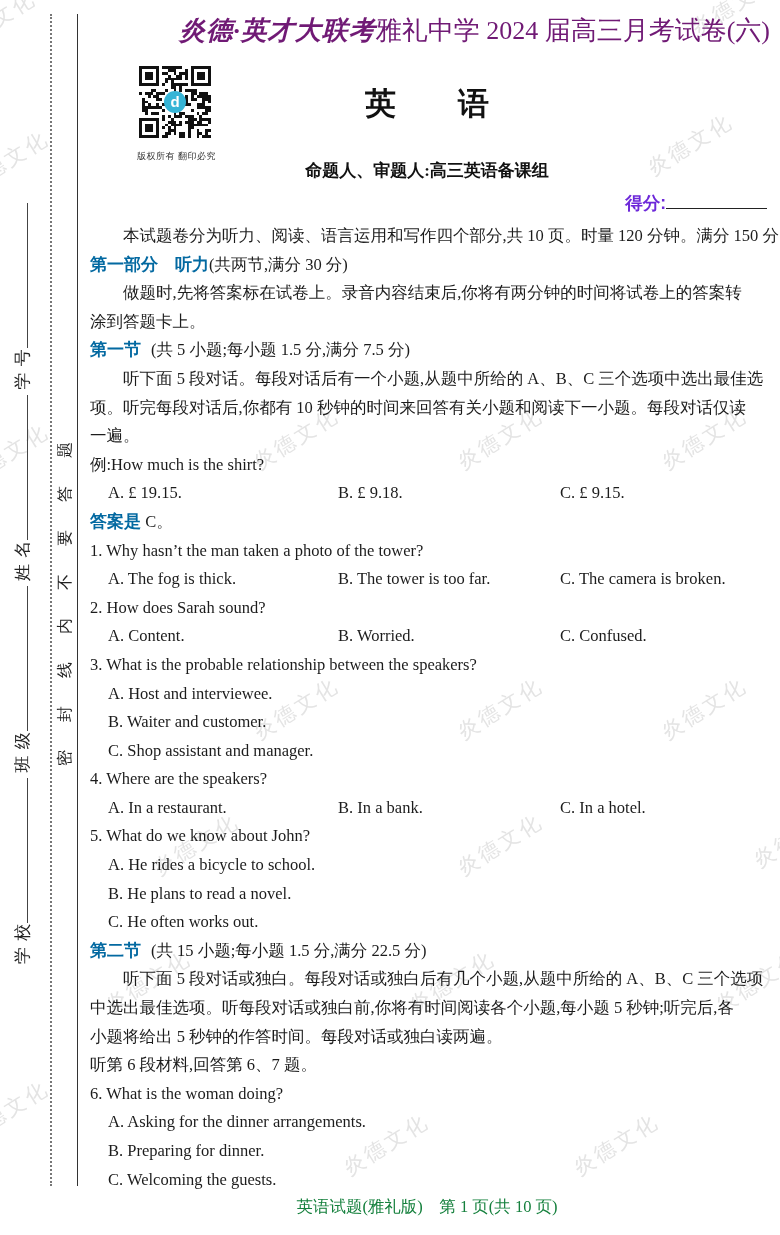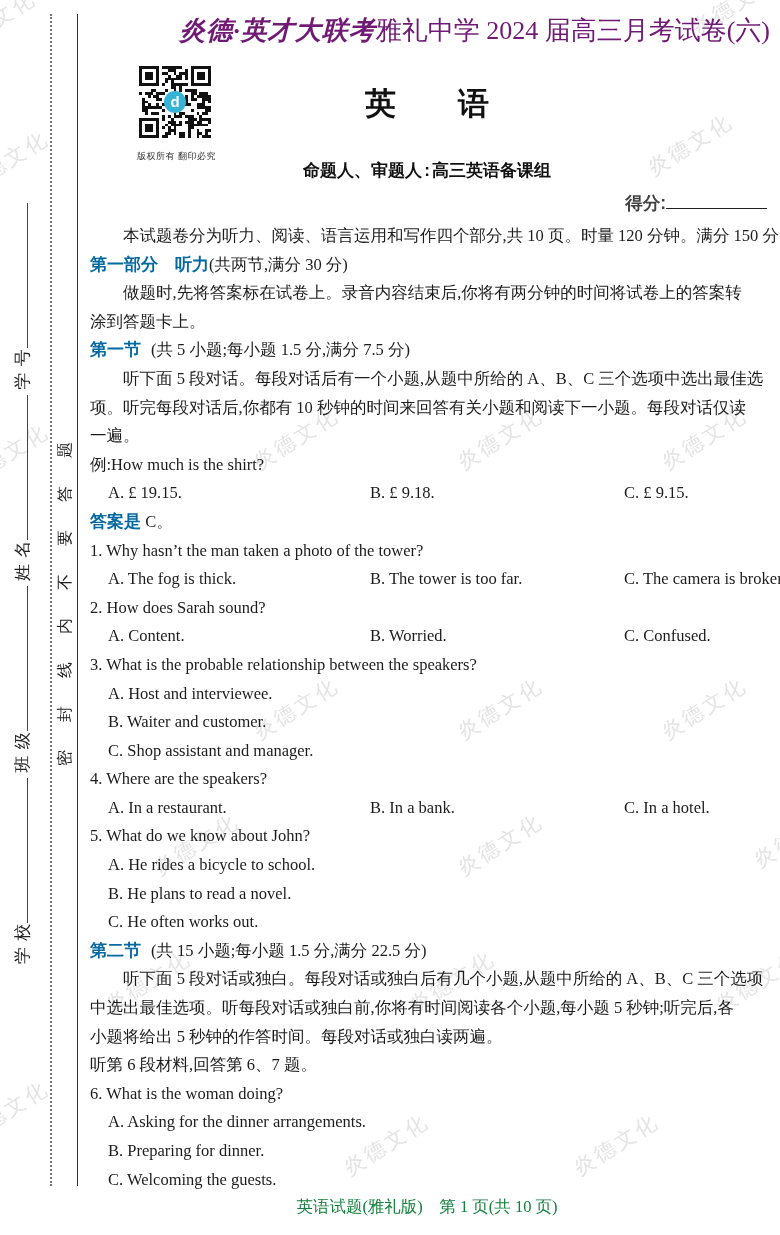--- a/index.html
+++ b/index.html
@@ -40,32 +40,32 @@
   .qr { position:relative; width:72px; height:72px; margin:0 auto; }
   .qr svg { display:block; width:72px; height:72px; }
   .qr-logo {
     position:absolute; left:25px; top:25px; width:22px; height:22px; border-radius:50%;
     color:#fff; font-family:"Liberation Sans",sans-serif; font-weight:bold; font-size:15px;
     line-height:21px; text-align:center;
   }
   .qr-caption { margin-top:12px; font-size:9px; letter-spacing:0.5px; white-space:nowrap; color:#333; font-family:"Liberation Sans",sans-serif; }
 
   .subject { position:absolute; left:84px; right:10px; top:83px; text-align:center; font-size:31px; font-weight:bold; font-family:"Liberation Sans",sans-serif; color:#111; }
-  .setters { position:absolute; left:84px; right:10px; top:159px; text-align:center; font-size:17px; font-weight:bold; font-family:Liberation Mono, monospace; color:#111; }
-
-  .score { position:absolute; right:13px; top:191px; font-size:17.5px; font-weight:bold; font-family:"Liberation Sans",sans-serif; color:#404040; }
+  .setters { position:absolute; left:84px; right:10px; top:159px; text-align:center; font-size:17px; font-weight:bold; font-family:Liberation Serif, serif; color:#111; }
+
+  .score { position:absolute; right:13px; top:191px; font-size:17.5px; font-weight:bold; font-family:"Liberation Sans",sans-serif; color:#6d28d9; }
   .score .u { display:inline-block; width:101px; height:17px; border-bottom:1.5px solid #222; vertical-align:baseline; }
 
   
   .main { position:absolute; left:90px; top:222px; width:679px; font-size:16.5px; }
   .line { height:28.6px; line-height:28.6px; white-space:nowrap; }
   .indent { padding-left:33px; }
   .h-bold { font-weight:bold; font-family:"Liberation Sans",sans-serif; font-size:17px; color:#0369a1; }
   .gap { margin-left:10px; }
-  .opts-row { display:grid; grid-template-columns:230px 222px 1fr; padding-left:18px;gap:32px; }
+  .opts-row { display:grid; grid-template-columns:230px 222px 1fr; padding-left:18px; }
   .opt { padding-left:18px; }
 
   .footer { position:absolute; left:84px; right:10px; top:1196px; text-align:center; font-size:16.5px; color:#15803d; }
 </style>
 </head>
 <body>
 
 <div class="page">
 
   <span class="watermark" style="left: 686px; top: 18px; color: rgb(228, 228, 228);">炎德文化</span>

